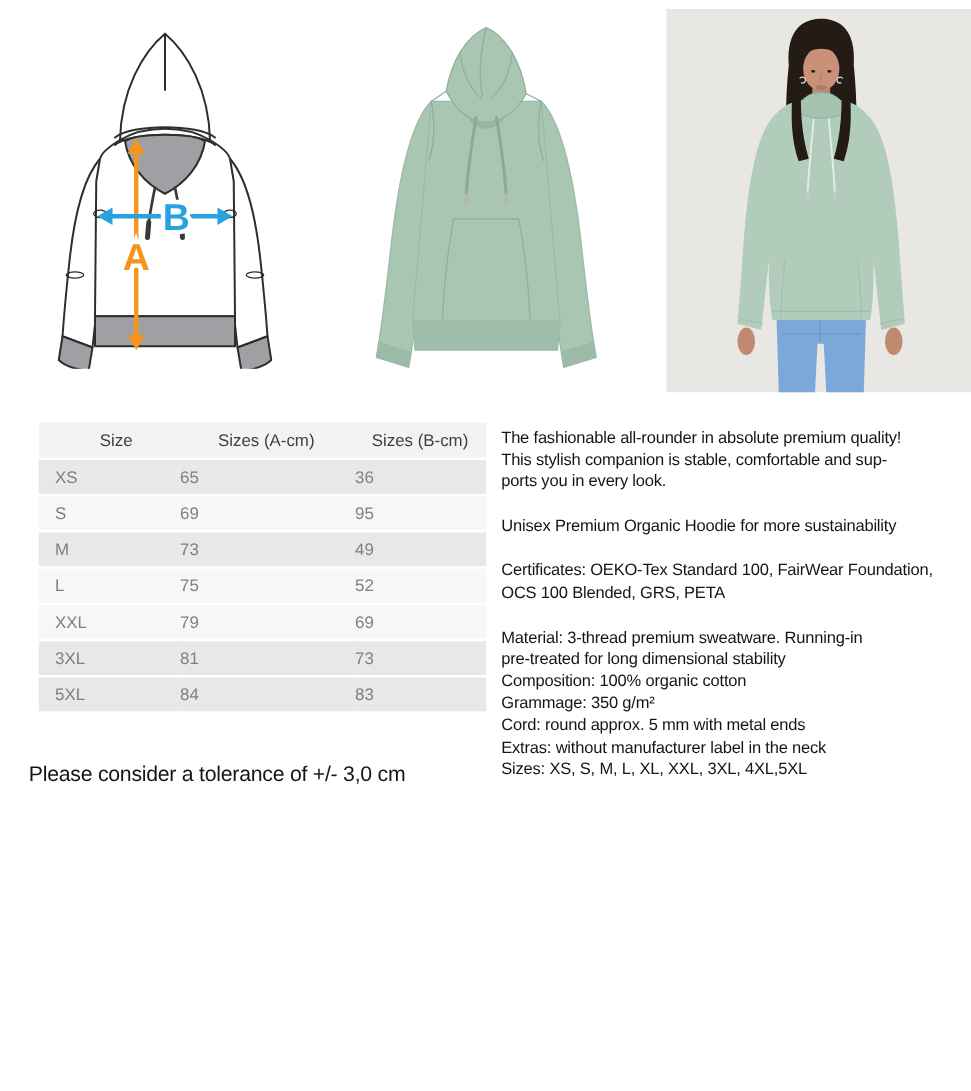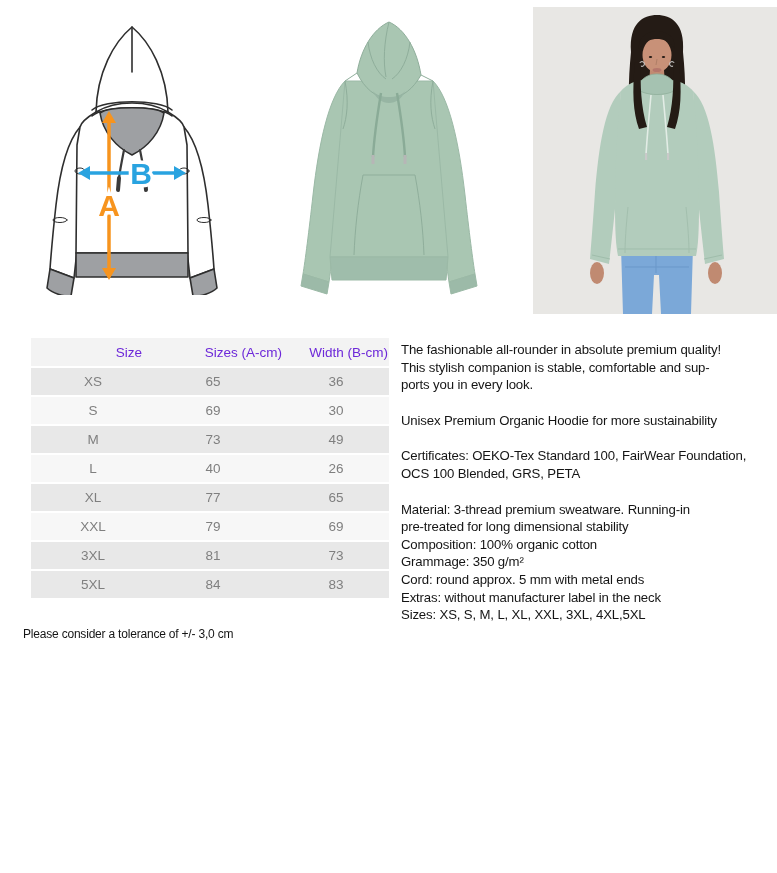--- a/index.html
+++ b/index.html
@@ -12,28 +12,28 @@
   .canvas{position:relative;width:777px;height:873px;background:#ffffff;overflow:hidden;
           font-family:"Liberation Sans",sans-serif;}
   .img{position:absolute;}
   .img svg{display:block;width:100%;height:100%;}
   #diagram{left:40px;top:20px;width:195px;height:275px;}
   #flat{left:273px;top:17px;width:232px;height:280px;}
   #model{left:533px;top:7px;width:244px;height:307px;}
 
   table.size-table{position:absolute;left:31px;top:336px;width:358px;
     border-collapse:separate;border-spacing:0 2px;font-size:13.5px;color:var(--table-text);}
-  table.size-table th{font-weight:normal;text-align:right;height:26px;background:var(--table-header-bg);color:#6d28d9;}
-  table.size-table td{height:25px;text-align:center;}
+  table.size-table th{font-weight:normal;text-align:center;height:26px;background:var(--table-header-bg);color:#404040;}
+  table.size-table td{height:25px;}
   table.size-table th:first-child,table.size-table td:first-child{padding-left:13px;}
   tr.dark td{background:var(--table-row-dark);}
   tr.light td{background:var(--table-row-light);}
   .col-size{width:112px;} .col-len{width:140px;} .col-wid{width:106px;}
 
-  .tolerance{position:absolute;left:23px;top:627px;font-size:12px;color:var(--text-color);letter-spacing:-0.2px;}
+  .tolerance{position:absolute;left:23px;top:610px;font-size:17px;color:var(--text-color);letter-spacing:-0.2px;}
 
   .description{position:absolute;left:401px;top:341px;width:356px;font-size:13.2px;
     line-height:17.6px;color:var(--text-color);letter-spacing:-0.15px;}
   .description p{margin:0 0 18px 0;white-space:pre-line;}
 
   .lblA{font:bold 30px "Liberation Sans",sans-serif;fill:var(--arrow-orange);
         stroke:#ffffff;stroke-width:7px;paint-order:stroke;text-anchor:middle;}
   .lblB{font:bold 30px "Liberation Sans",sans-serif;fill:var(--arrow-blue);
         stroke:#ffffff;stroke-width:7px;paint-order:stroke;text-anchor:middle;}
 </style>
@@ -142,48 +142,43 @@
   <table class="size-table">
     <colgroup>
         <col class="col-size">
         <col class="col-len">
         <col class="col-wid">
       </colgroup>
     <thead>
       <tr>
         <th>Size</th>
         <th>Sizes (A-cm)</th>
-        <th>Width (B-cm)</th>
+        <th>Sizes (B-cm)</th>
       </tr>
     </thead>
     <tbody>
       <tr class="dark">
         <td>XS</td>
         <td>65</td>
         <td>36</td>
       </tr>
       <tr class="light">
         <td>S</td>
         <td>69</td>
-        <td>30</td>
+        <td>95</td>
       </tr>
       <tr class="dark">
         <td>M</td>
         <td>73</td>
         <td>49</td>
       </tr>
       <tr class="light">
         <td>L</td>
-        <td>40</td>
-        <td>26</td>
-      </tr>
-      <tr class="dark">
-        <td>XL</td>
-        <td>77</td>
-        <td>65</td>
+        <td>75</td>
+        <td>52</td>
       </tr>
       <tr class="light">
         <td>XXL</td>
         <td>79</td>
         <td>69</td>
       </tr>
       <tr class="dark">
         <td>3XL</td>
         <td>81</td>
         <td>73</td>

